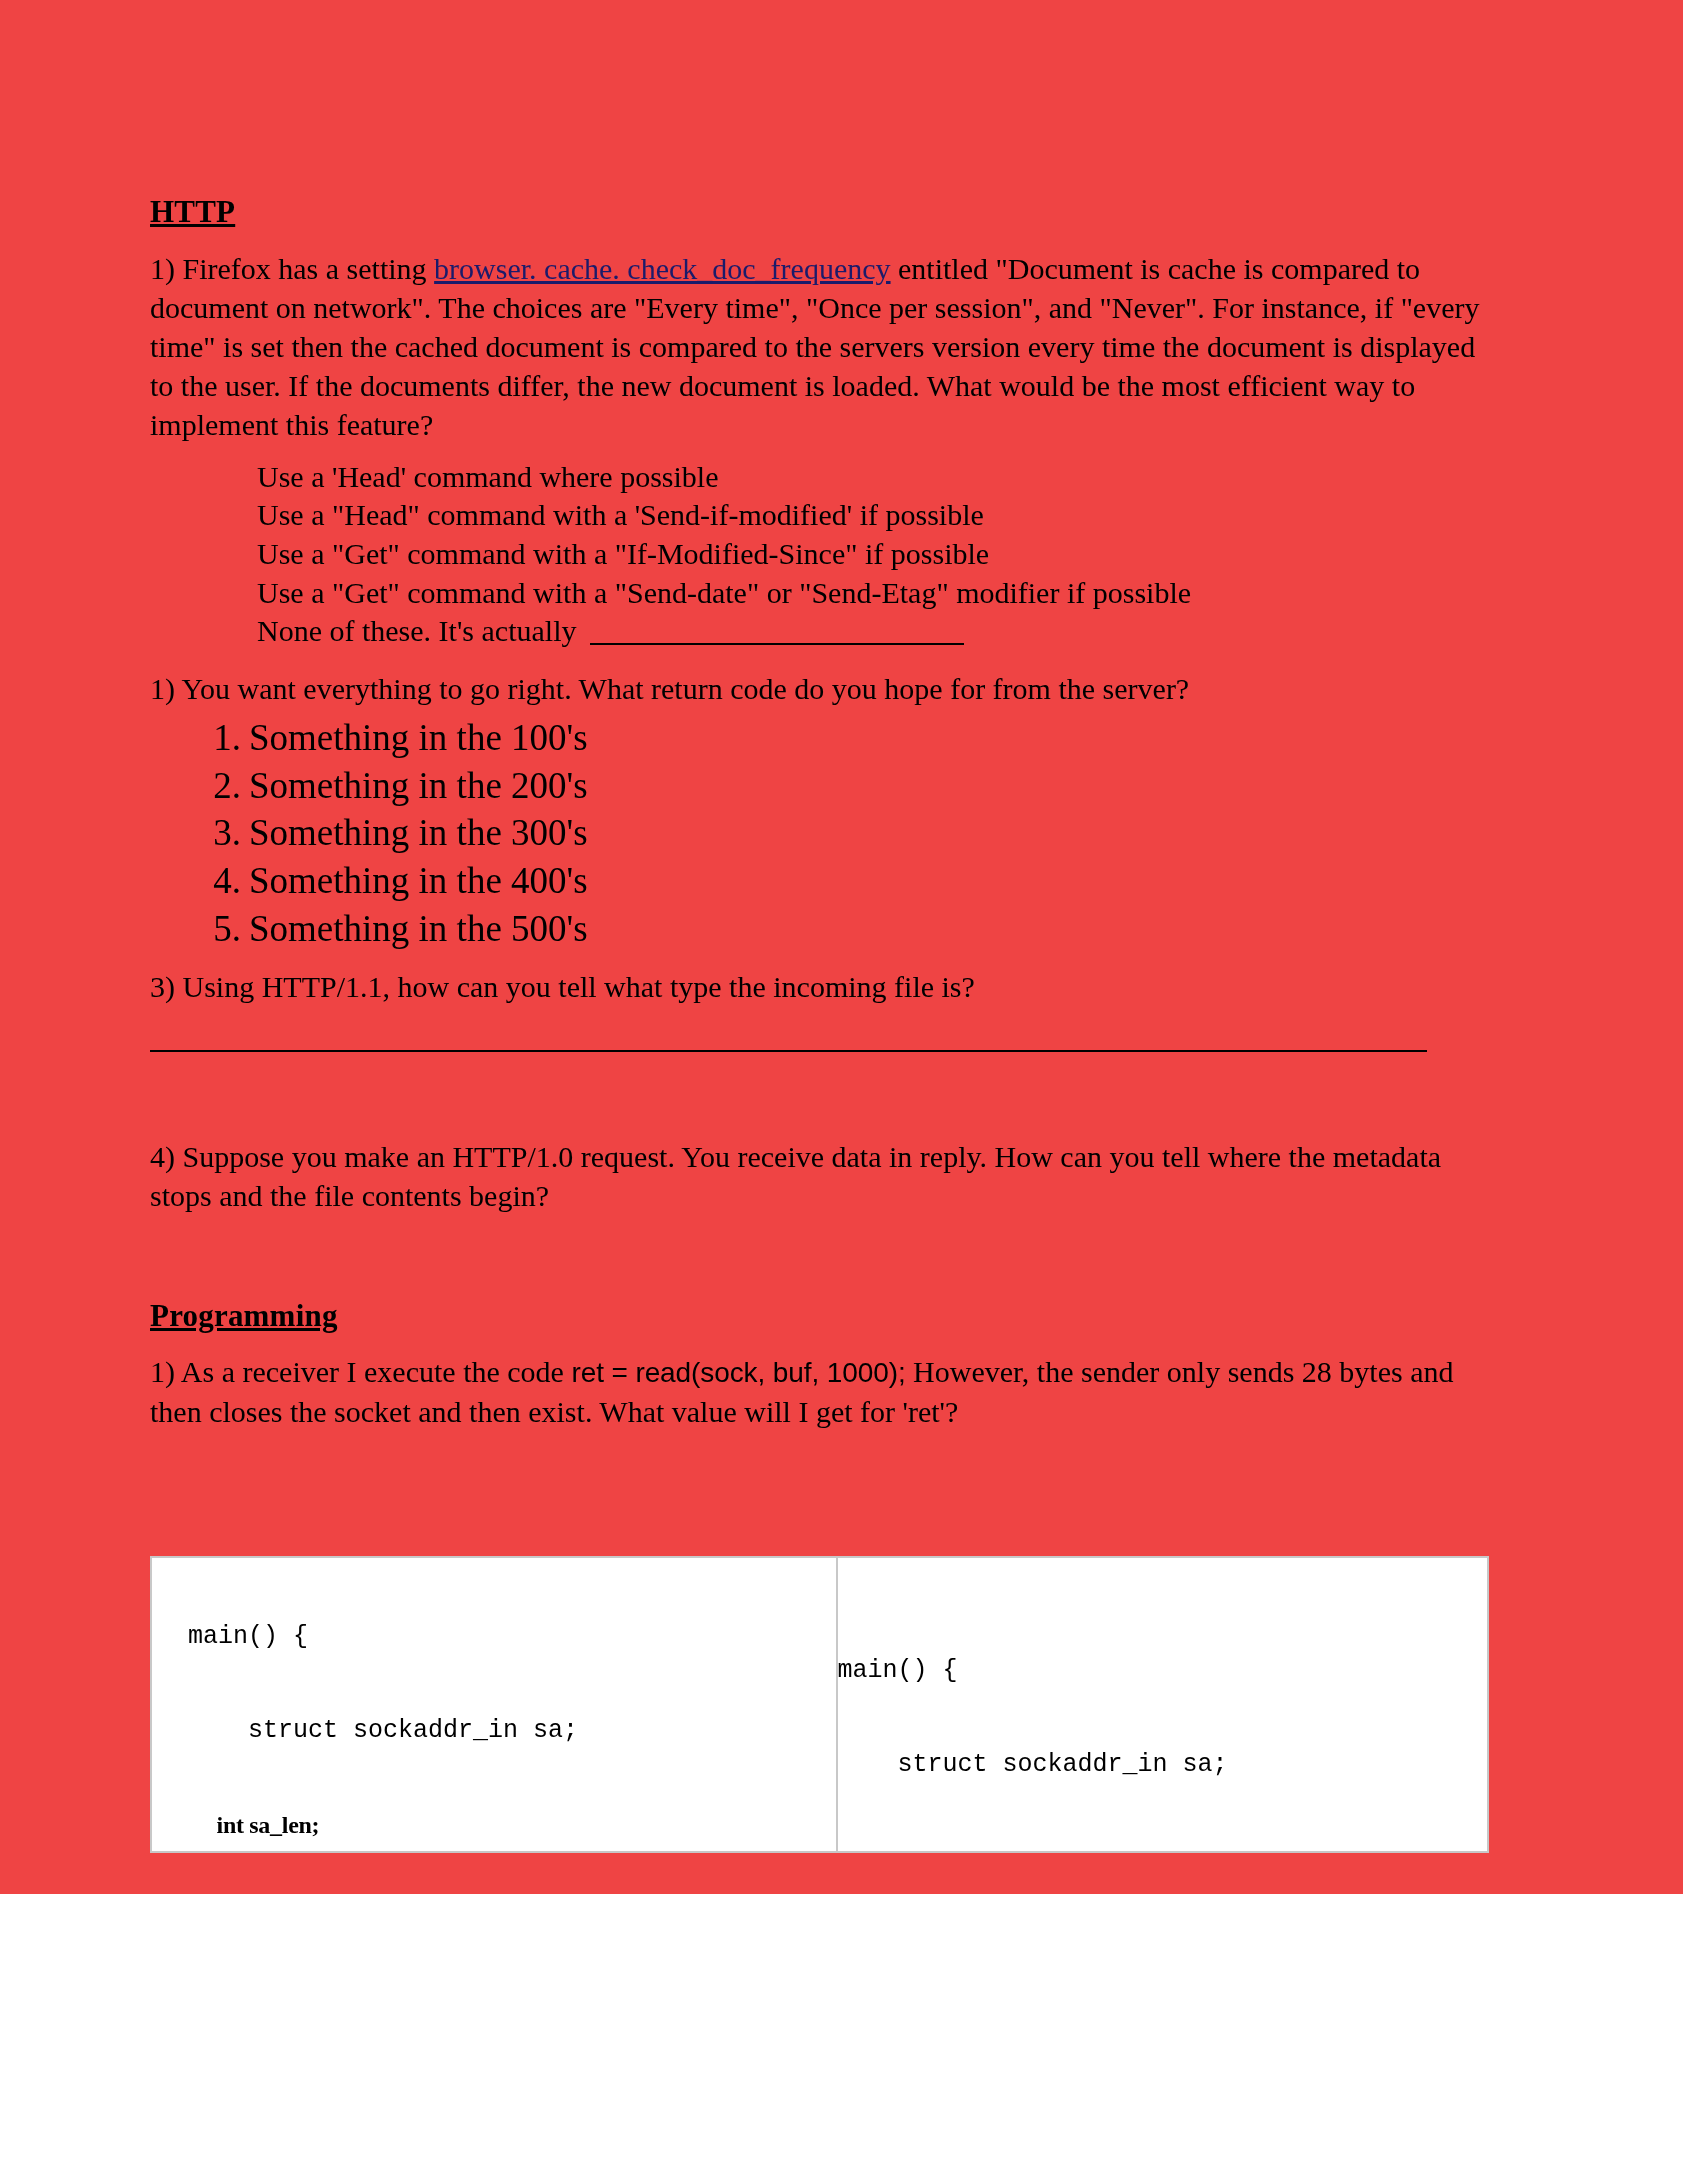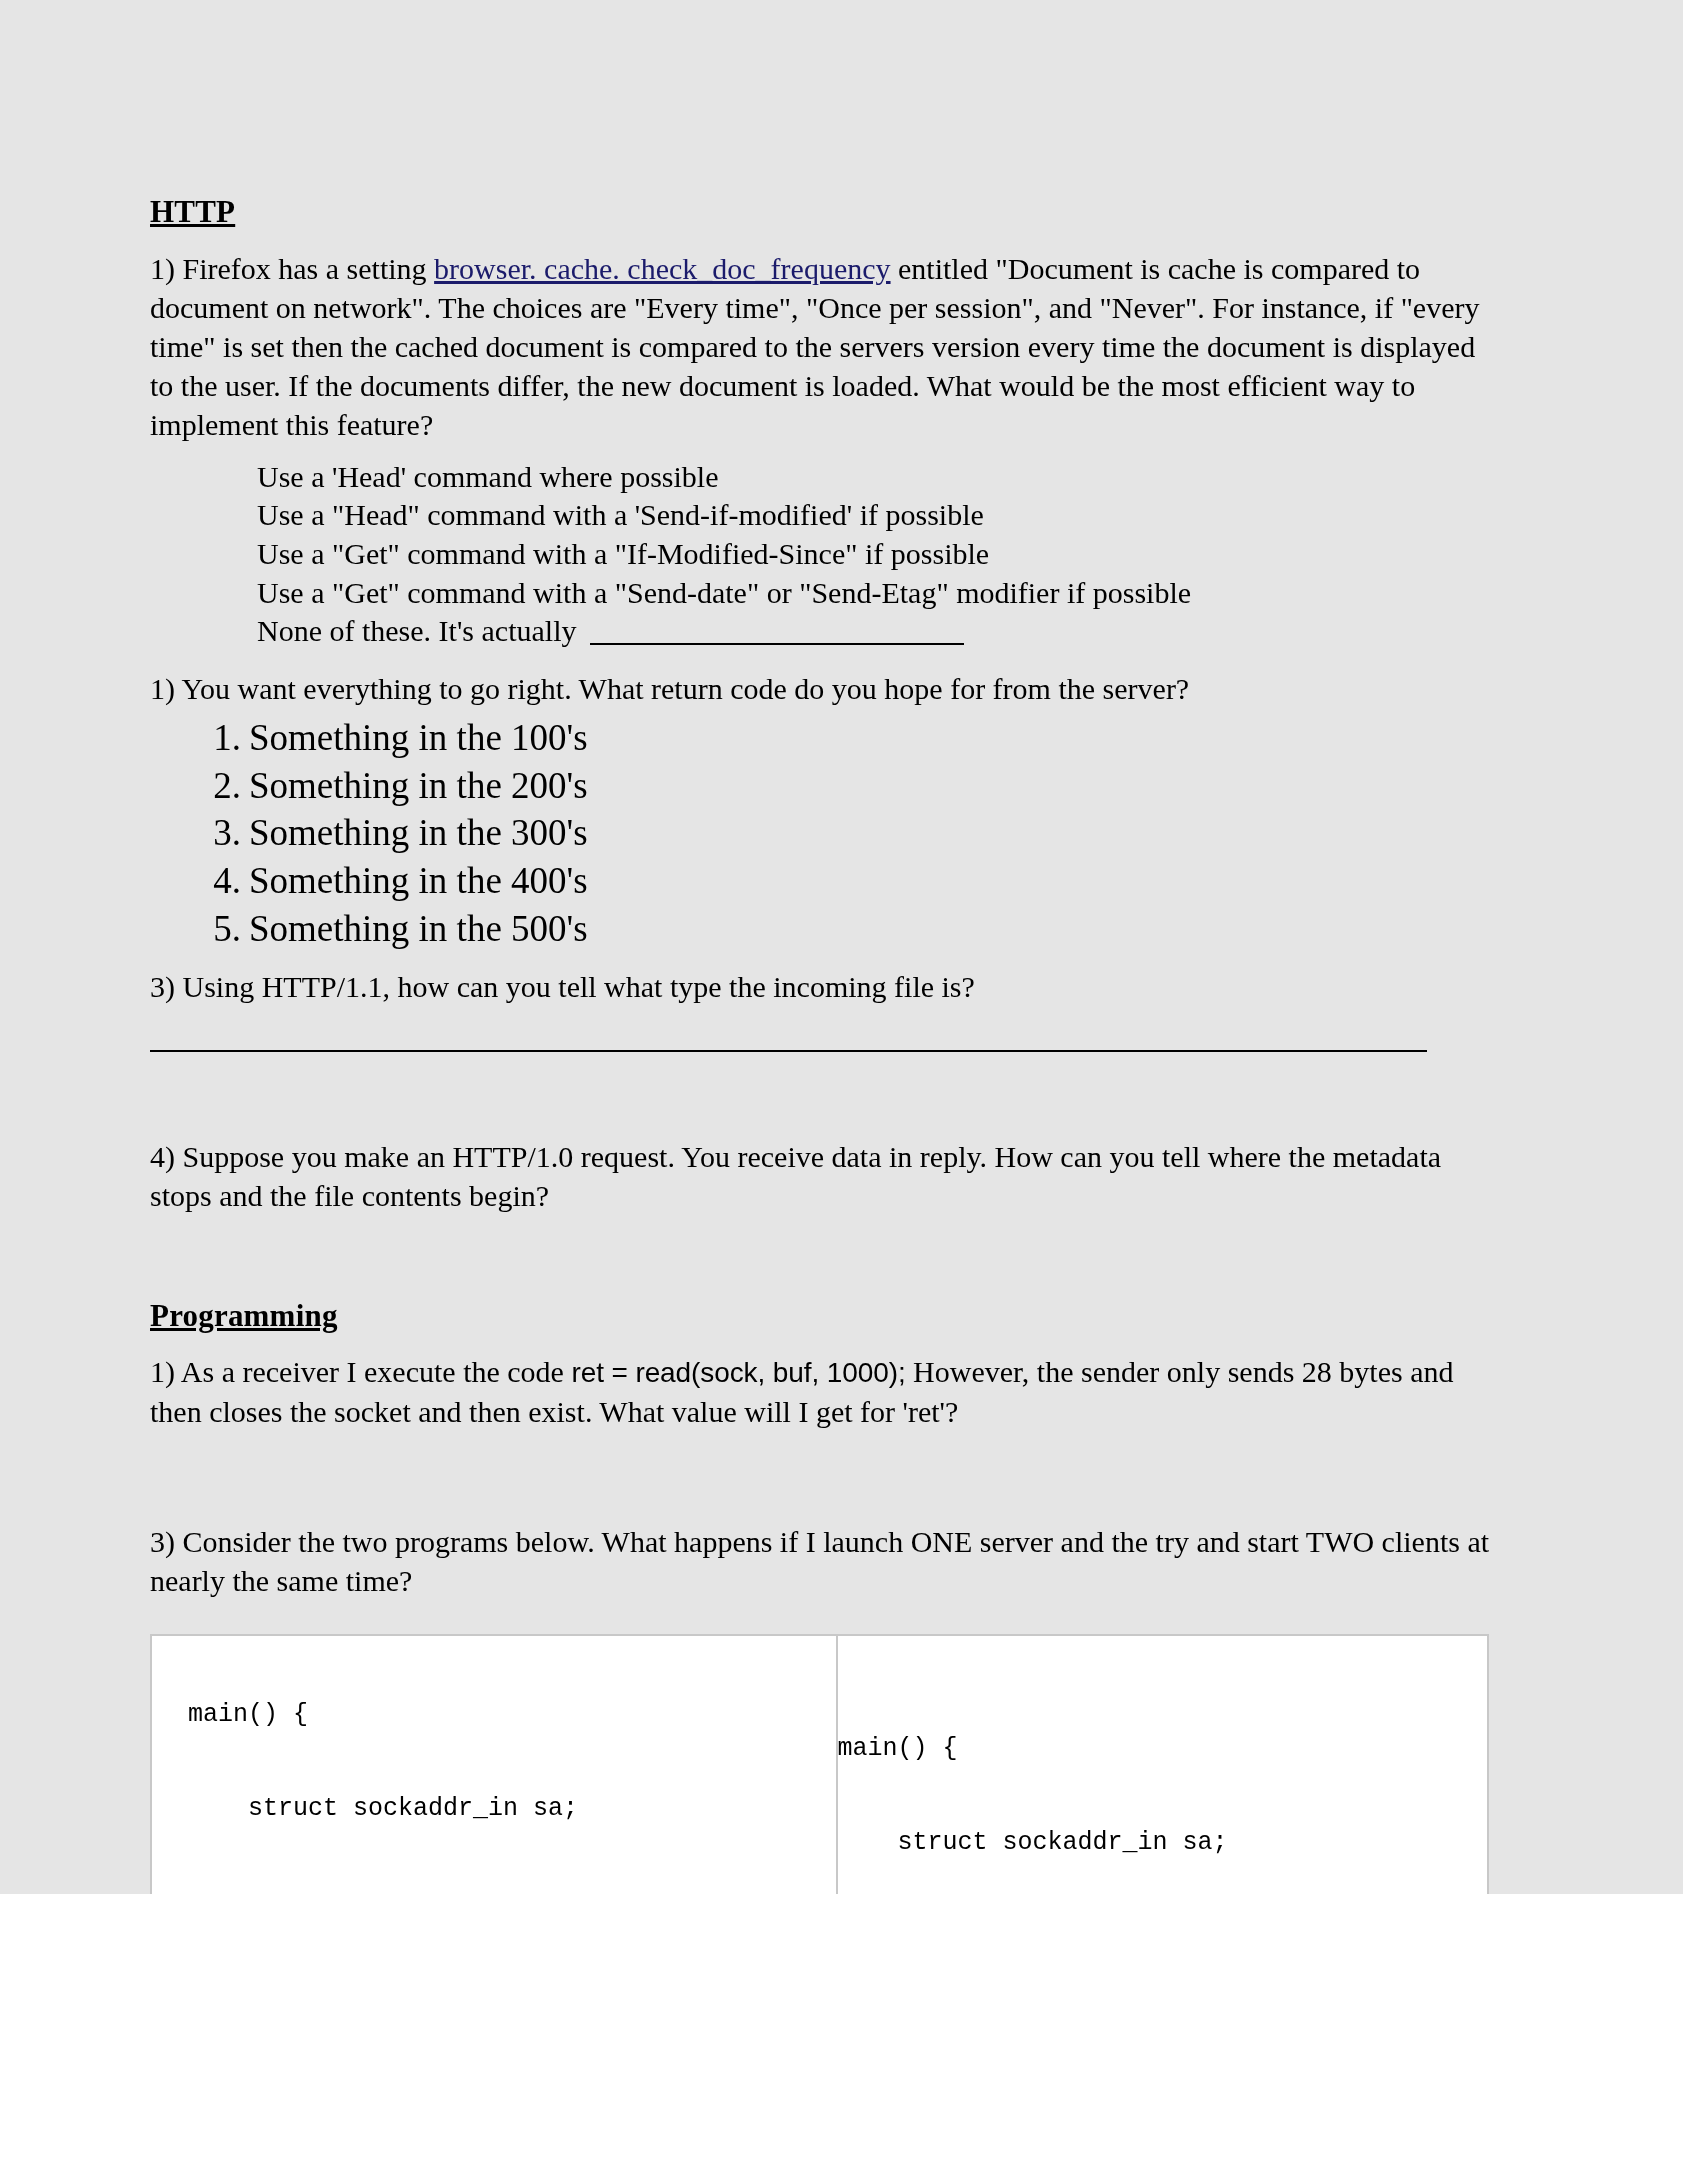--- a/index.html
+++ b/index.html
@@ -5,21 +5,21 @@
 <style>
   html, body {
     margin: 0;
     padding: 0;
     background: #ffffff;
   }
   .page {
     position: relative;
     width: 1683px;
     height: 1894px;
-    background: #e5e5e5;
+    background: #ef4444;
     font-family: "Liberation Serif", "DejaVu Serif", serif;
     color: #000000;
     box-sizing: border-box;
     overflow: hidden;
   }
   .content {
     position: absolute;
     left: 150px;
     top: 194px;
     width: 1346px;
@@ -198,21 +198,20 @@
 
     <div class="section-heading programming">Programming</div>
 
     <p class="para"><span>1) As a receiver I execute the code </span><span class="code-inline">ret = read(sock, buf, 1000);</span><span>  However, the sender only sends 28 bytes and then closes the socket and then exist.  What value will I get for 'ret'?</span></p>
 
     <div class="spacer-md"></div>
 
 
     <div class="spacer-sm"></div>
 
-    <p class="para">3)  Consider the two programs below. What happens if I launch ONE server and the try and start TWO clients at nearly the same time?</p>
 
     <div class="code-table">
 
       <div class="code-col left">
         <div class="code-block">
           <span class="code-line">main() {</span>
           <span class="code-line">    struct sockaddr_in sa;</span>
           <span class="code-line serif-bold">     int sa_len;</span>
           
           

